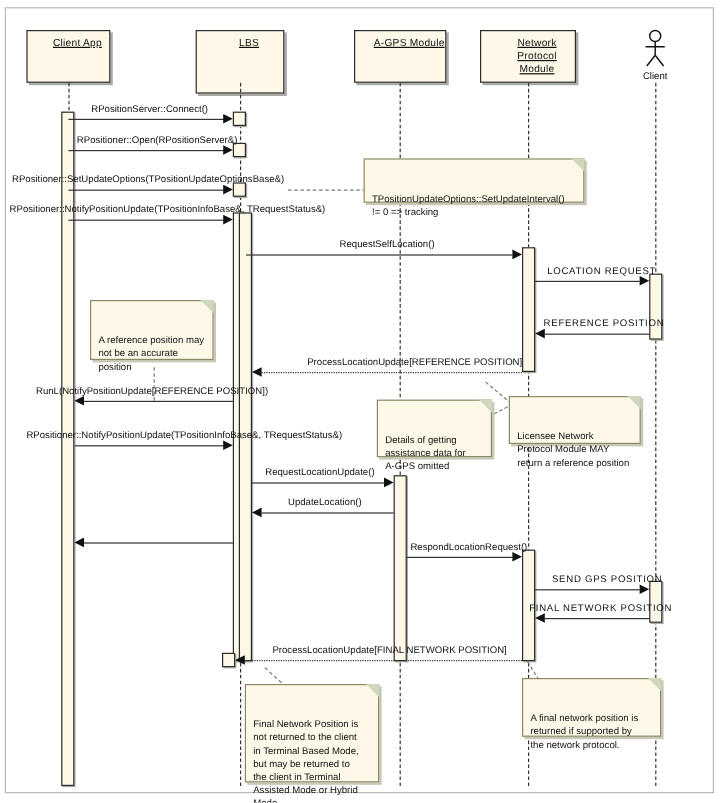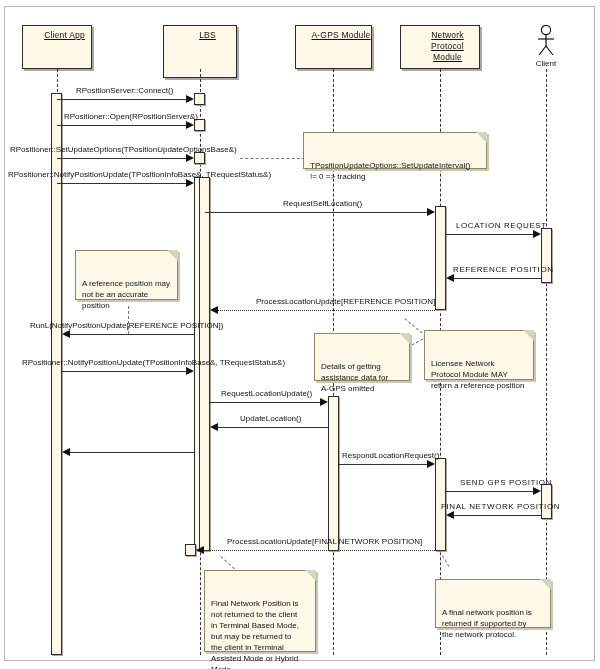--- a/index.html
+++ b/index.html
@@ -247,40 +247,40 @@
 
   <div class="nlink" style="left:390px;top:356px;width:42px;transform:rotate(-28deg);"></div>
   <div class="note" style="left:294px;top:333px;width:96px;height:48px;margin-left:20px;">
     <div class="dogear"></div>
     <span>Details of getting
 assistance data for
 A-GPS omitted</span>
   </div>
 
   <div class="nlink" style="left:405px;top:318px;width:28px;transform:rotate(40deg);"></div>
-  <div class="note" style="left:424px;top:330px;width:110px;height:50px;">
+  <div class="note" style="left:424px;top:330px;width:110px;height:40px;">
     <div class="dogear"></div>
     <span>Licensee Network
 Protocol Module MAY
 return a reference position</span>
   </div>
 
   <div class="nlink" style="left:221px;top:556px;width:24px;transform:rotate(42deg);"></div>
   <div class="note" style="left:204px;top:570px;width:112px;height:82px;">
     <div class="dogear"></div>
     <span>Final Network Position is
 not returned to the client
 in Terminal Based Mode,
 but may be returned to
 the client in Terminal
 Assisted Mode or Hybrid
 Mode</span>
   </div>
 
   <div class="nlink" style="left:440px;top:551px;width:18px;transform:rotate(58deg);"></div>
-  <div class="note" style="left:435px;top:565px;width:116px;height:49px;margin-top:14px;">
+  <div class="note" style="left:435px;top:565px;width:116px;height:49px;">
     <div class="dogear"></div>
     <span>A final network position is
 returned if supported by
 the network protocol.</span>
   </div>
 
 </div>
 
 </body></html>

